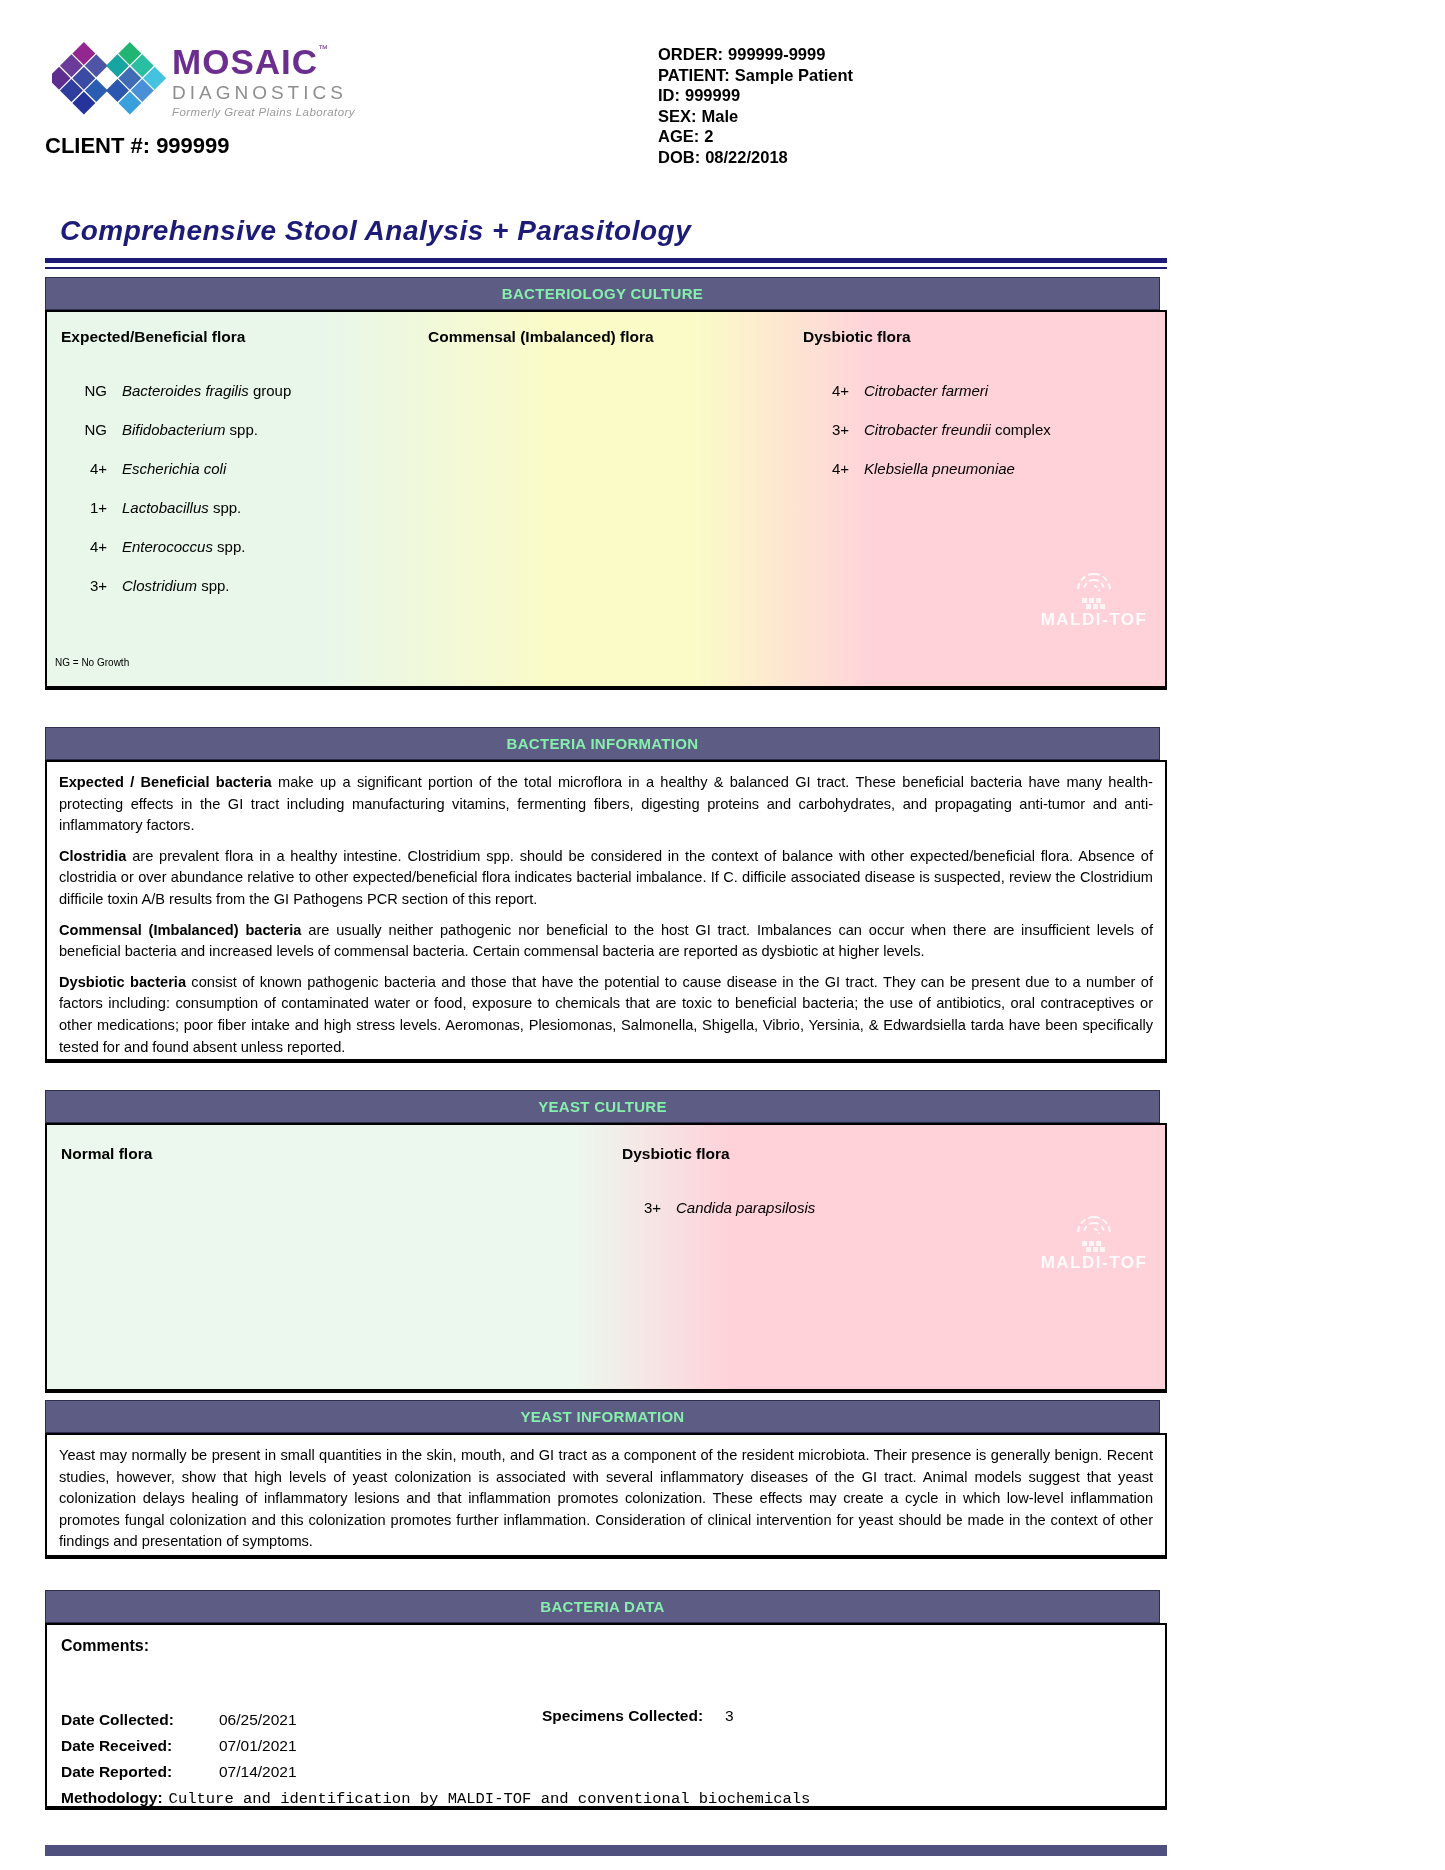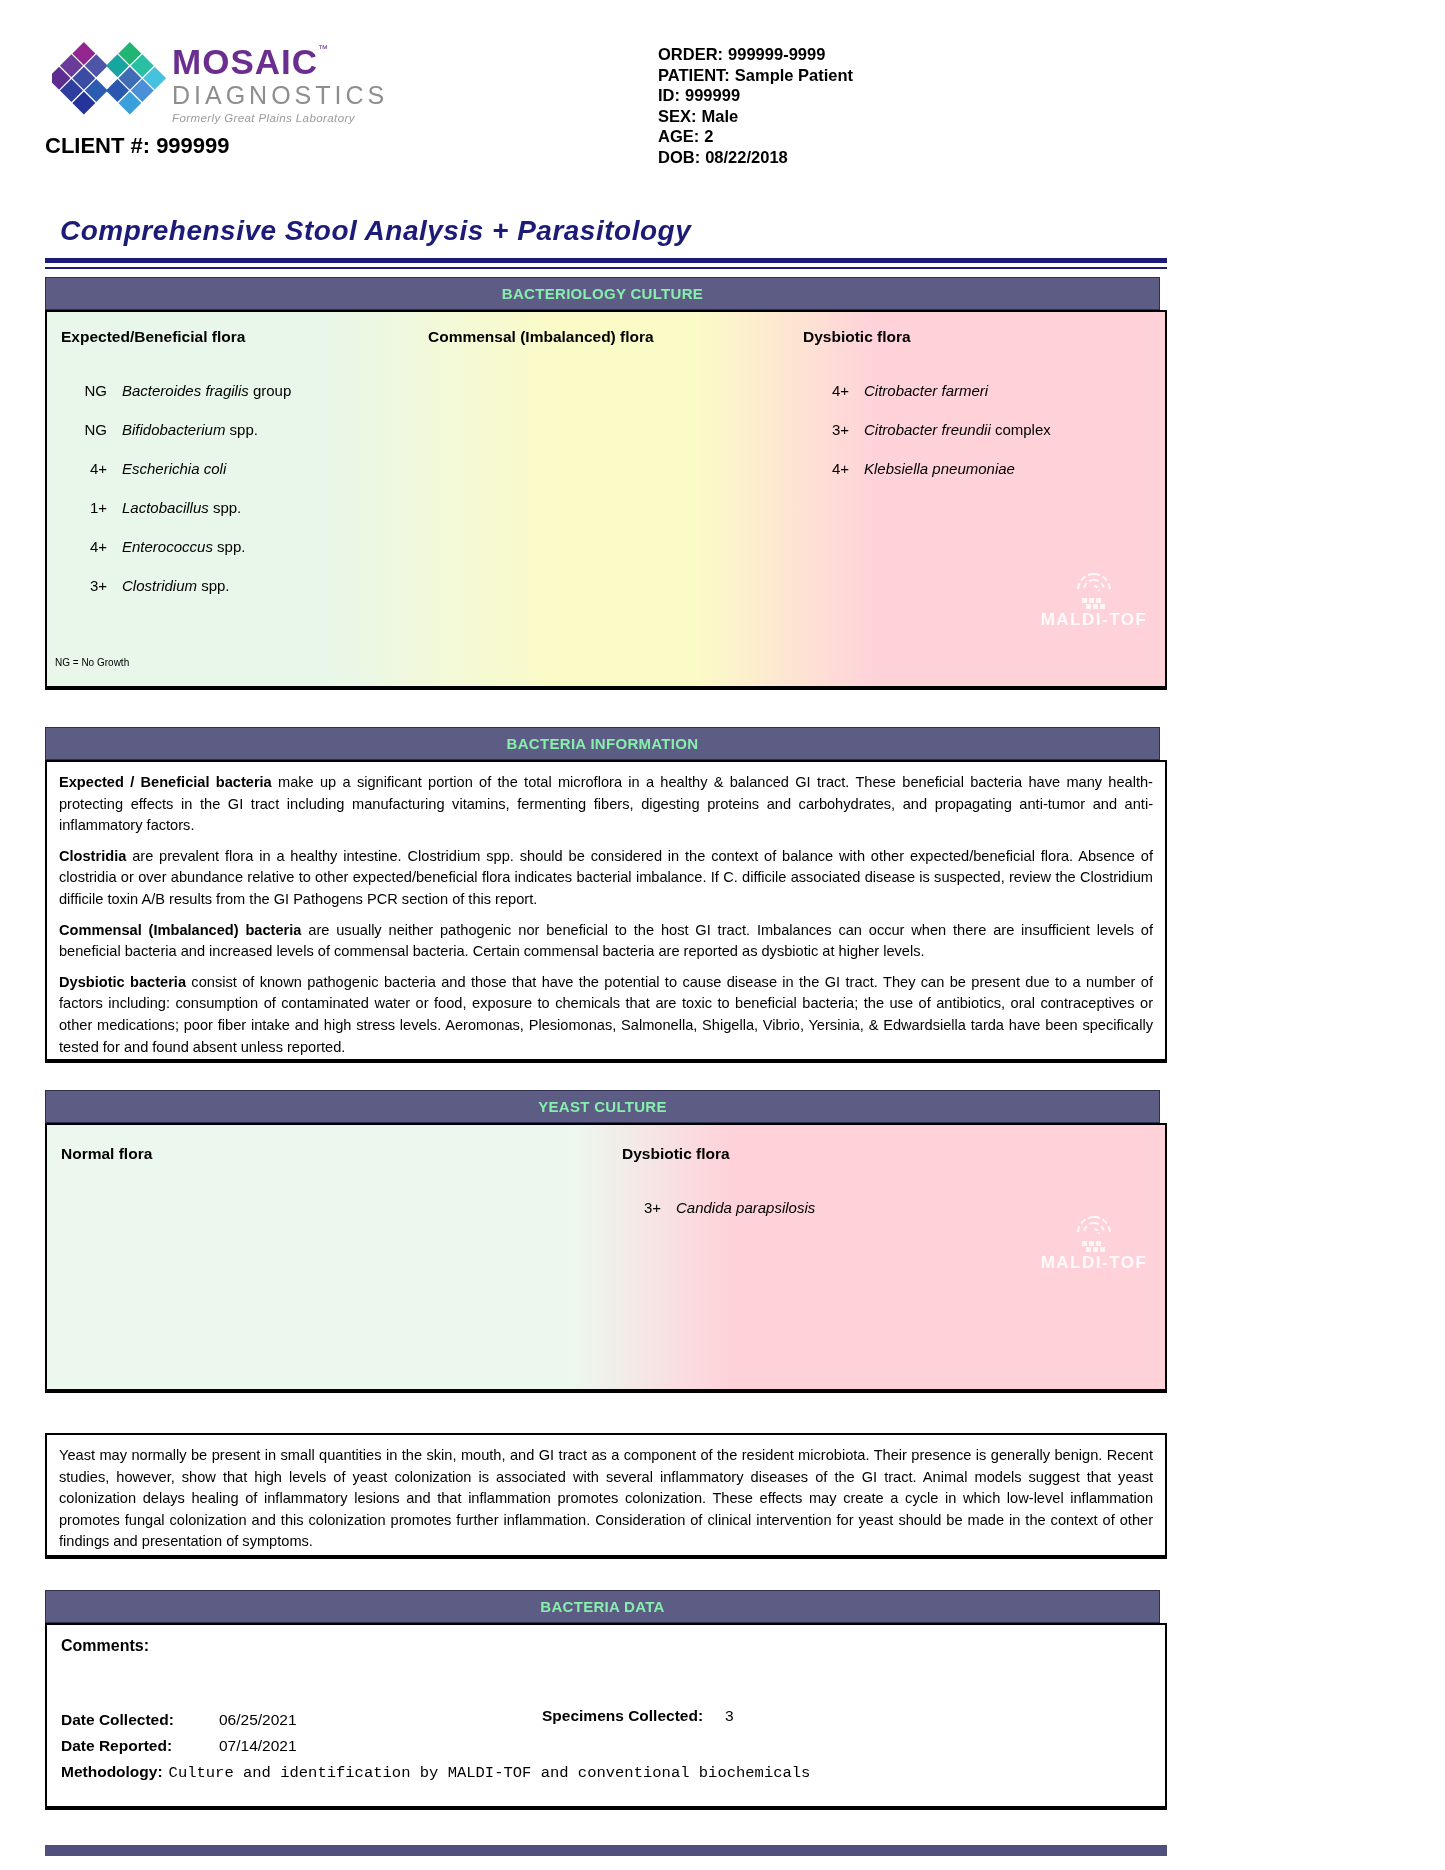--- a/index.html
+++ b/index.html
@@ -4,21 +4,21 @@
 <style>
   html,body{margin:0;padding:0;background:#fff;}
   .page{position:relative;width:1445px;height:1870px;background:#fff;
         font-family:"Liberation Sans","DejaVu Sans",sans-serif;color:#000;overflow:hidden;}
 
   
   .logo-icon{position:absolute;left:52px;top:40px;}
   .brand{position:absolute;left:172px;top:44px;line-height:1;}
   .brand-name{font-size:35px;font-weight:bold;color:#6b2e8f;letter-spacing:1px;}
   .brand-tm{font-size:10px;color:#6b2e8f;vertical-align:top;}
-  .brand-sub{font-size:25px;color:#8e8e8e;letter-spacing:4px;margin-top:4px;font-weight:500;}
+  .brand-sub{font-size:19px;color:#8e8e8e;letter-spacing:4px;margin-top:4px;font-weight:500;}
   .brand-tag{font-size:11.5px;font-style:italic;color:#9a9a9a;margin-top:5px;letter-spacing:0.4px;}
   .client-line{position:absolute;left:45px;top:133px;font-size:22px;font-weight:bold;}
   .client-line .val{margin-left:6px;}
   .patient-block{position:absolute;left:658px;top:44px;font-size:16.5px;font-weight:bold;line-height:20.6px;}
   .prow .val{margin-left:5px;}
 
   
   .report-title{position:absolute;left:60px;top:215px;font-size:28px;font-style:italic;
                 font-weight:600;color:#1c1c78;letter-spacing:0.5px;}
   .rule-thick{position:absolute;left:45px;top:258px;width:1122px;height:5px;background:#1c1c78;}
@@ -251,31 +251,33 @@
             <rect x="28" y="34" width="5" height="5"></rect>
           <rect x="18" y="40" width="5" height="5"></rect>
             <rect x="25" y="40" width="5" height="5"></rect>
             <rect x="32" y="40" width="5" height="5"></rect>
         </g>
       </svg>
       <div class="wm-label">MALDI-TOF</div>
     </div>
   </div>
 
+  <div class="secbar bar-yeast-info">YEAST INFORMATION</div>
   <div class="secbox box-yeast-info">
     <div class="infotext">
       <p>Yeast may normally be present in small quantities in the skin, mouth, and GI tract as a component of the resident microbiota. Their presence is generally benign. Recent studies, however, show that high levels of yeast colonization is associated with several inflammatory diseases of the GI tract. Animal models suggest that yeast colonization delays healing of inflammatory lesions and that inflammation promotes colonization. These effects may create a cycle in which low-level inflammation promotes fungal colonization and this colonization promotes further inflammation. Consideration of clinical intervention for yeast should be made in the context of other findings and presentation of symptoms.</p>
     </div>
   </div>
 
   <div class="secbar bar-specimen">BACTERIA DATA</div>
   <div class="secbox box-specimen">
     <div class="comments">Comments:</div>
     <div class="spec-rows">
       <div><span class="lbl">Date Collected:</span><span>06/25/2021</span></div>
+      <div><span class="lbl">Date Received:</span><span>07/01/2021</span></div>
       <div><span class="lbl">Date Reported:</span><span>07/14/2021</span></div>
       <div class="method-row"><span class="mlbl">Methodology:</span><span class="mval">Culture and identification by MALDI-TOF and conventional biochemicals</span></div>
     </div>
     <div class="spec-right">
       <span class="lbl">Specimens Collected:</span><span class="val">3</span>
     </div>
   </div>
 
   <div class="footer-bar"></div>
 </div>

